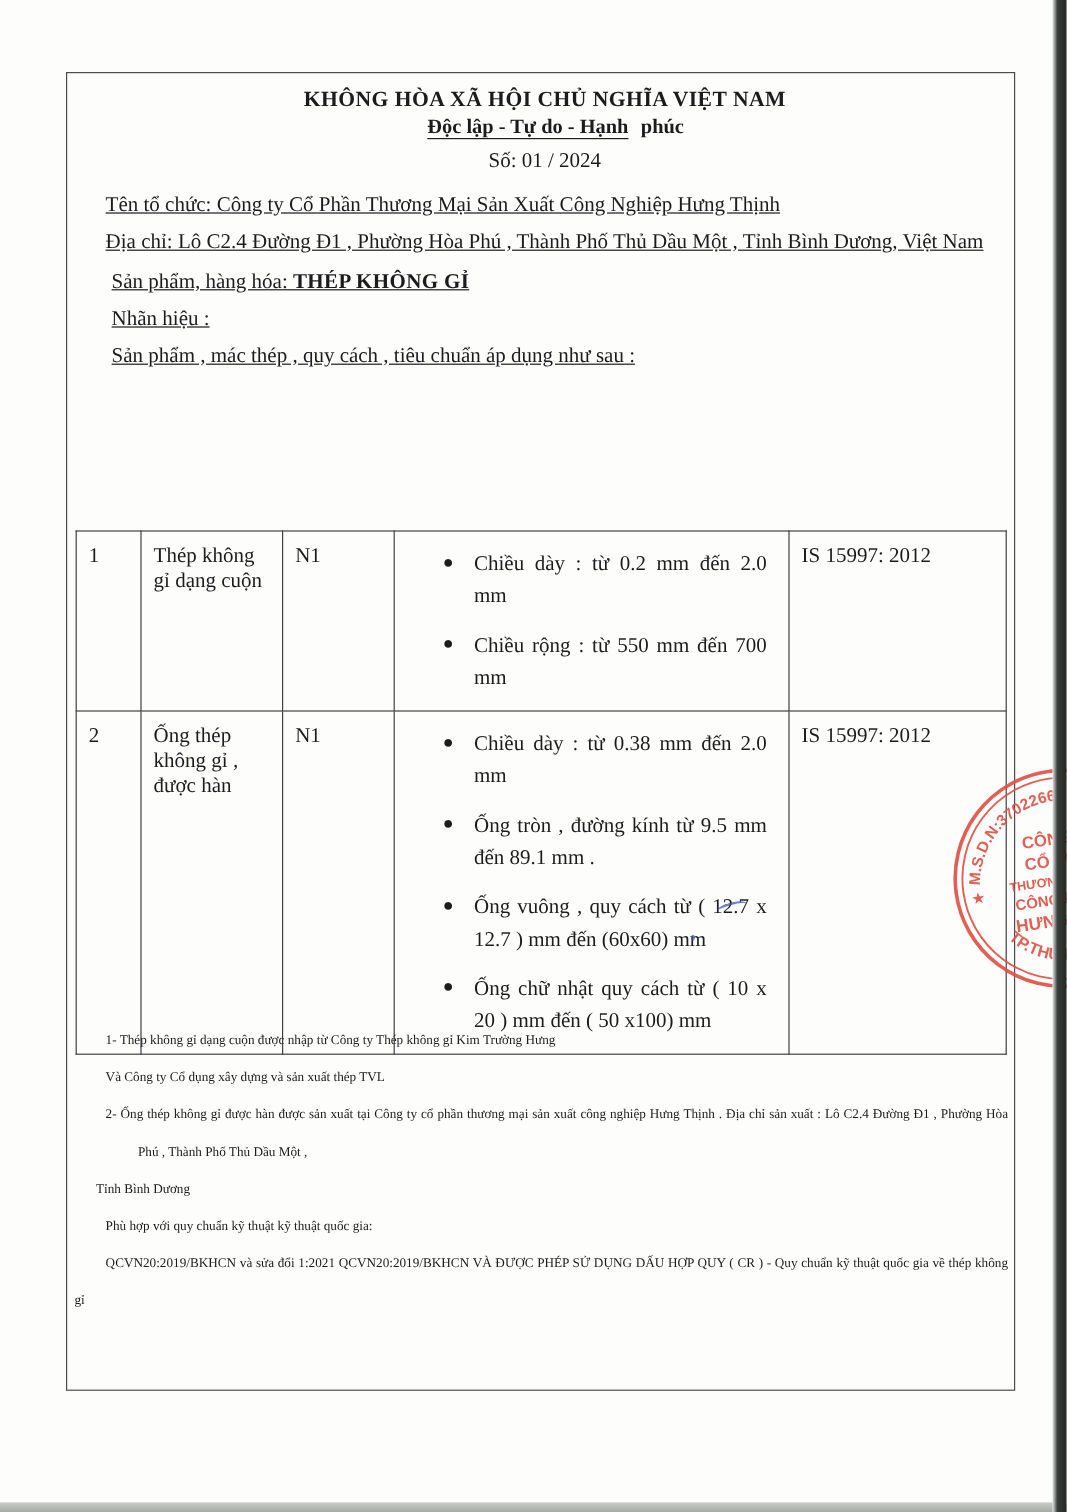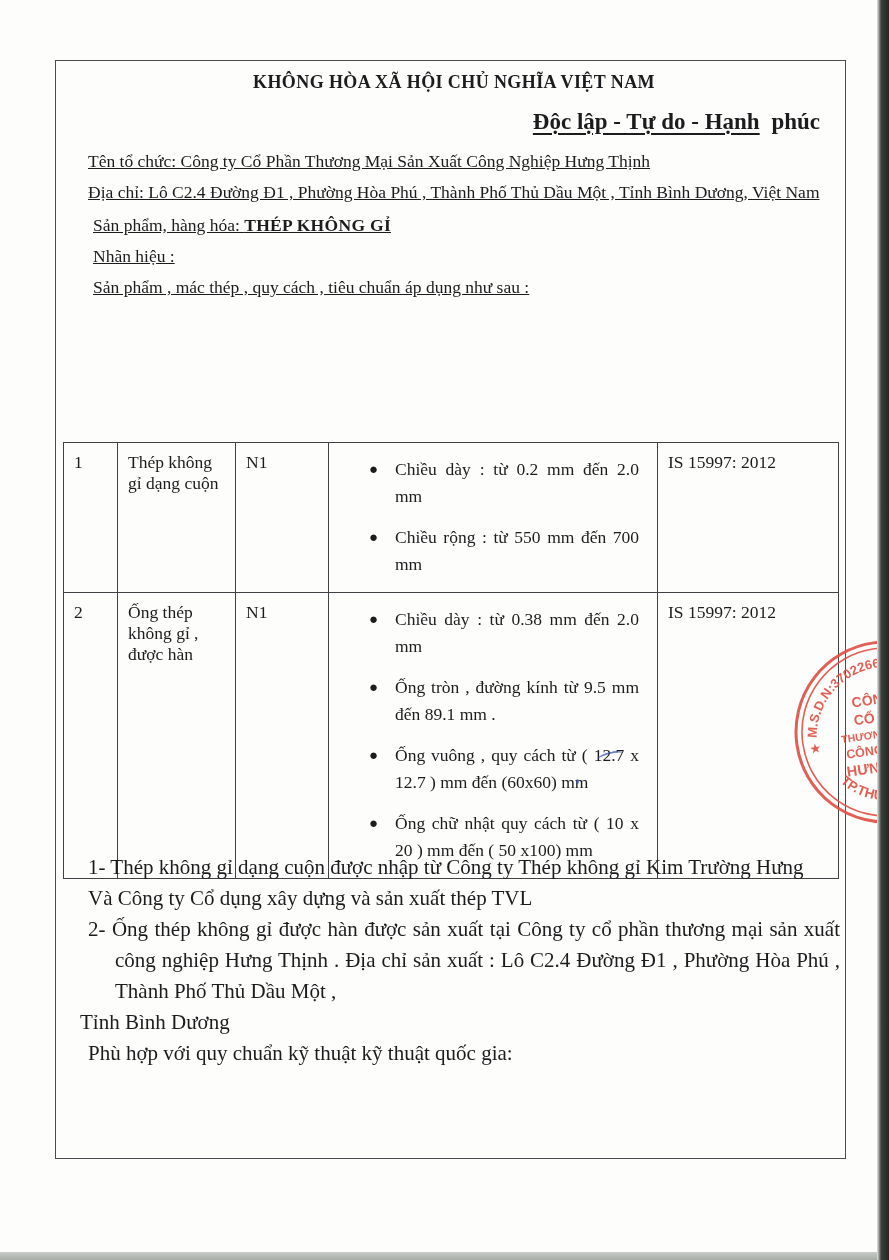--- a/index.html
+++ b/index.html
@@ -29,21 +29,21 @@
     position:absolute;left:0;bottom:0;width:889px;height:8px;
     background:linear-gradient(to bottom,#c9ccc8,#a7aba6);
     z-index:19;
   }
   .content{
     position:absolute;left:55px;top:60px;width:791px;
     box-sizing:border-box;
     padding:12px 26px 0 33px;
   }
   .nat-header{ text-align:center; font-weight:bold; font-size:18px; letter-spacing:.4px; }
-  .motto{ text-align:right; font-weight:bold; font-size:23px; margin-top:16px; }
+  .motto{ text-align:center; font-weight:bold; font-size:17px; margin-top:3px; }
   .motto .u{ text-decoration:underline; text-underline-offset:4px; padding:0 6px 0 18px; }
   .doc-title{ text-align:center; font-weight:bold; font-size:24px; letter-spacing:.5px; margin-top:27px; }
   .doc-number{ text-align:center; font-size:17.5px; margin-top:7px; }
   .info{ font-size:17.5px; line-height:31px; margin-top:11px; text-align:justify;text-decoration:underline; }
   .info .indented{ padding-left:5px; }
   .spacer8{ height:2px; }
   b.prod{ font-weight:bold; letter-spacing:.3px; }
 
   table.spec{
     position:absolute; left:63px; top:442px;
@@ -68,21 +68,21 @@
   ul.specs li{ display:flex; margin:4px 0 14px 0; }
   ul.specs li:last-child{ margin-bottom:4px; }
   ul.specs .blt{ width:26px; flex:0 0 26px; font-size:15px; line-height:27px; }
   ul.specs .txt{ flex:1; text-align:justify; line-height:27px; }
   td.tc{ padding-left:11px; }
   tr.r1 td{ height:73px; }
   tr.r2 td{ height:218px; }
 
   .notes{
     position:absolute; left:88px; top:852px; width:752px;
-    font-size:21px; line-height:31px; text-align:justify;
+    font-size:11px; line-height:31px; text-align:justify;
   }
   .notes .hang{ padding-left:27px; text-indent:-27px; }
   .notes .province{ margin-left:-8px; }
   .notes .regulation{ margin-left:-26px; text-indent:26px; }
 
   .ink-mark{
     position:absolute; left:597px; top:752px; width:26px; height:7px;
     border-top:2px solid #3a55b4; transform:rotate(-14deg); opacity:.75; z-index:6;
     border-radius:50%;
   }
@@ -100,20 +100,21 @@
 <body>
 
 <div class="scan">
 
   <div class="page-frame"></div>
 
   <div class="content">
     <div class="nat-header">KHÔNG HÒA XÃ HỘI CHỦ NGHĨA VIỆT NAM</div>
     <div class="motto"><span class="u">Độc lập - Tự do - Hạnh</span><span> phúc</span></div>
 
+    <div class="doc-number">Số: 01 / 2024</div>
 
     <div class="info">
       <div>Tên tổ chức: Công ty Cổ Phần Thương Mại Sản Xuất Công Nghiệp Hưng Thịnh</div>
       <div>Địa chỉ: Lô C2.4 Đường Đ1 , Phường Hòa Phú , Thành Phố Thủ Dầu Một , Tỉnh Bình Dương, Việt Nam</div>
       <div class="spacer8"></div>
       <div class="indented"><span>Sản phẩm, hàng hóa: </span><b class="prod">THÉP KHÔNG GỈ</b></div>
       <div class="indented">Nhãn hiệu :</div>
       <div class="indented">Sản phẩm , mác thép , quy cách , tiêu chuẩn áp dụng như sau :</div>
     </div>
   </div>
@@ -173,20 +174,21 @@
     </tr>
   </tbody>
     </table>
 
   <div class="notes">
     <div>1- Thép không gỉ dạng cuộn được nhập từ Công ty Thép không gỉ Kim Trường Hưng</div>
     <div>Và Công ty Cổ dụng xây dựng và sản xuất thép TVL</div>
     <div class="hang">2- Ống thép không gỉ được hàn được sản xuất tại Công ty cổ phần thương mại sản xuất công nghiệp Hưng Thịnh . Địa chỉ sản xuất : Lô C2.4 Đường Đ1 , Phường Hòa Phú , Thành Phố Thủ Dầu Một ,</div>
     <div class="province">Tỉnh Bình Dương</div>
     <div>Phù hợp với quy chuẩn kỹ thuật kỹ thuật quốc gia:</div>
+    <div class="regulation">QCVN20:2019/BKHCN và sửa đổi 1:2021 QCVN20:2019/BKHCN VÀ ĐƯỢC PHÉP SỬ DỤNG DẤU HỢP QUY ( CR ) -  Quy chuẩn kỹ thuật quốc gia về thép không gỉ</div>
   </div>
 
   <div class="ink-mark"></div>
   <div class="ink-dot"></div>
 
   <svg class="stamp" viewBox="0 0 190 190">
     <g fill="none" stroke="#df5247">
       <circle cx="95" cy="95" r="90" stroke-width="3"></circle>
       <circle cx="95" cy="95" r="84" stroke-width="1.6"></circle>
     </g>

